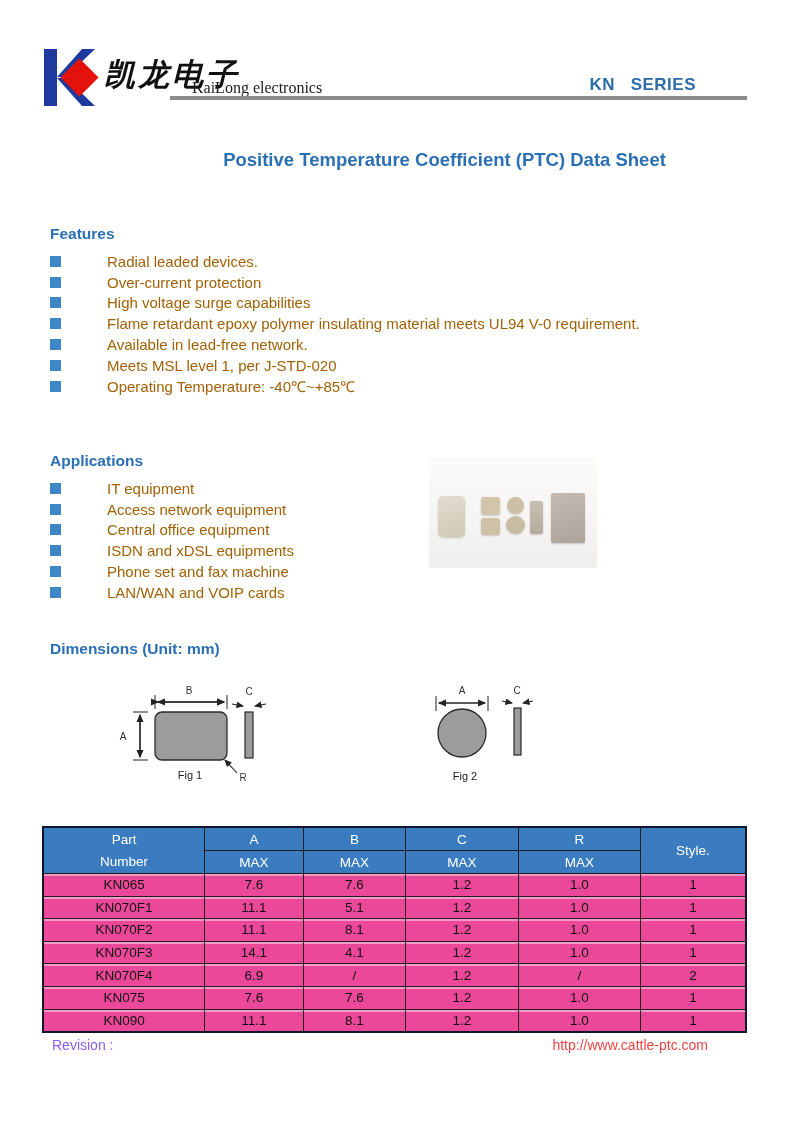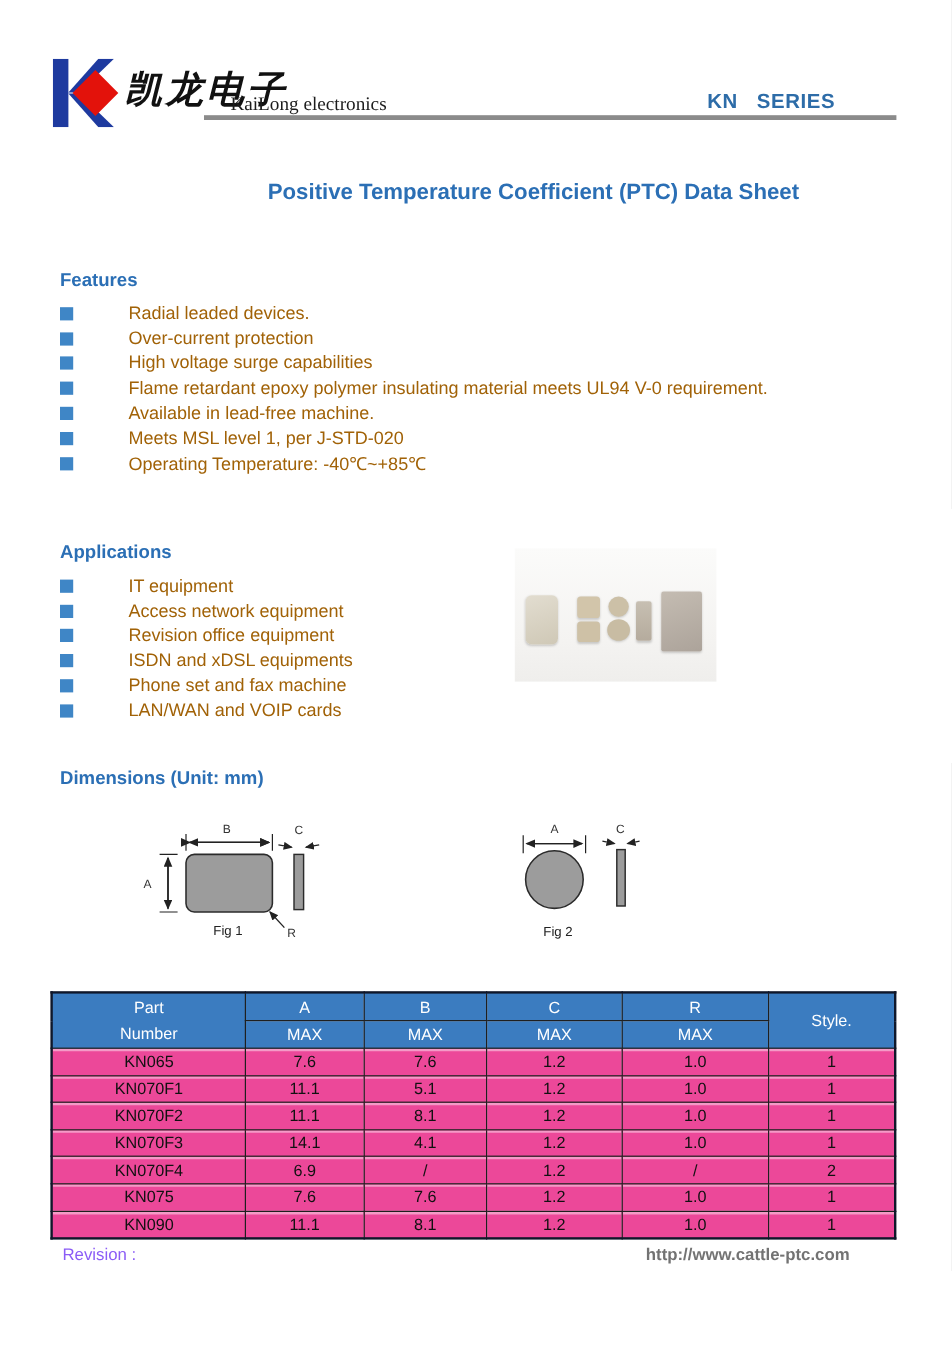--- a/index.html
+++ b/index.html
@@ -50,21 +50,21 @@
   
   table.spec{position:absolute;left:42px;top:826px;width:705px;border-collapse:collapse;
     border:2px solid #0f172a;font-size:13.5px;}
   table.spec th, table.spec td{border:1px solid #1f1f1f;text-align:center;padding:0;}
   table.spec thead th{background:#3b7cc0;color:#ffffff;font-weight:normal;height:22px;}
   table.spec thead th.two-line{line-height:22px;}
   table.spec tbody td{background:#ec4899;color:#111;height:21.6px;
     box-shadow:inset 0 2px 0 rgba(255,255,255,0.45);}
   
   .footer-revision{position:absolute;left:52px;top:1037px;font-size:14px;color:#8b5cf6;}
-  .footer-url{position:absolute;right:85px;top:1037px;font-size:14px;color:#737373;font-weight:bold;}
+  .footer-url{position:absolute;right:85px;top:1037px;font-size:14px;color:#ef4444;}
 </style>
 </head>
 <body>
 
 <div class="page">
 
   <svg class="logo-svg" width="58" height="57" viewBox="0 0 58 57">
     <rect x="0" y="0" width="13" height="57" fill="#1e3a9f"></rect>
     <polygon points="13,28 38,0 51,0 22,28" fill="#1e3a9f"></polygon>
     <polygon points="13,29 38,57 51,57 22,29" fill="#1e3a9f"></polygon>
@@ -91,21 +91,21 @@
       <li>
           <span class="bullet"></span>
           <span>High voltage surge capabilities</span>
         </li>
       <li>
           <span class="bullet"></span>
           <span>Flame retardant epoxy polymer insulating material meets UL94 V-0 requirement.</span>
         </li>
       <li>
           <span class="bullet"></span>
-          <span>Available in lead-free machine.</span>
+          <span>Available in lead-free network.</span>
         </li>
       <li>
           <span class="bullet"></span>
           <span>Meets MSL level 1, per J-STD-020</span>
         </li>
       <li>
           <span class="bullet"></span>
           <span>Operating Temperature: -40℃~+85℃</span>
         </li>
     </ul>
@@ -117,21 +117,21 @@
       <li>
           <span class="bullet"></span>
           <span>IT equipment</span>
         </li>
       <li>
           <span class="bullet"></span>
           <span>Access network equipment</span>
         </li>
       <li>
           <span class="bullet"></span>
-          <span>Revision office equipment</span>
+          <span>Central office equipment</span>
         </li>
       <li>
           <span class="bullet"></span>
           <span>ISDN and xDSL equipments</span>
         </li>
       <li>
           <span class="bullet"></span>
           <span>Phone set and fax machine</span>
         </li>
       <li>

